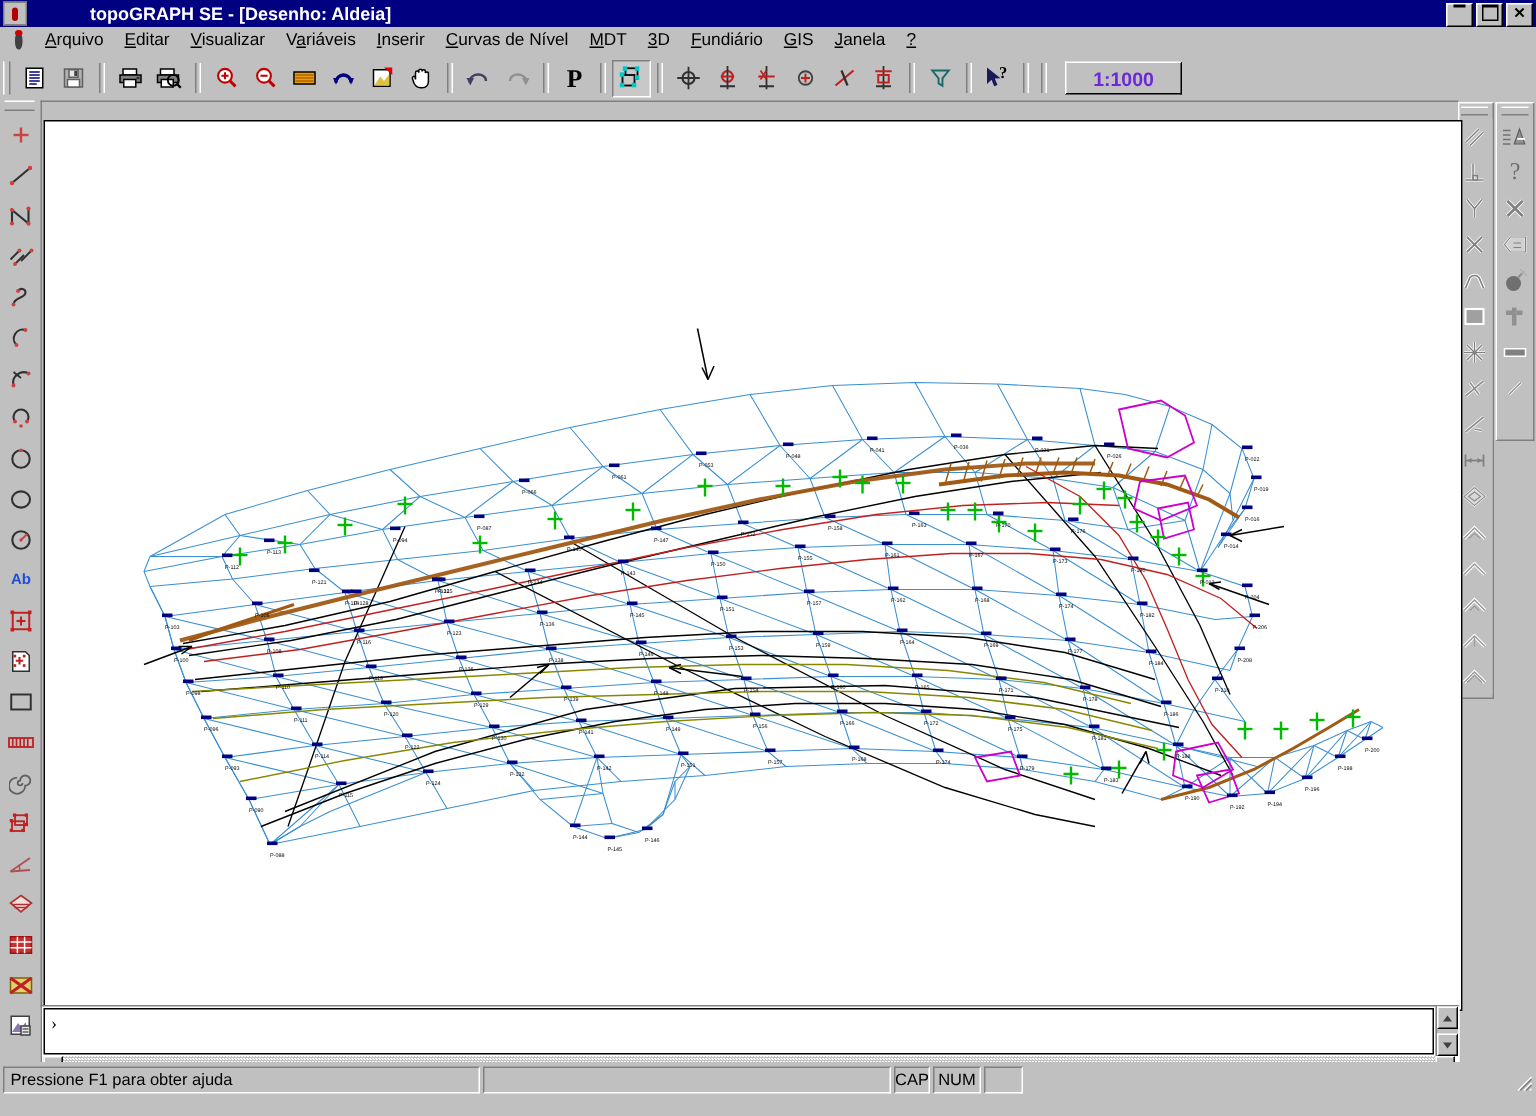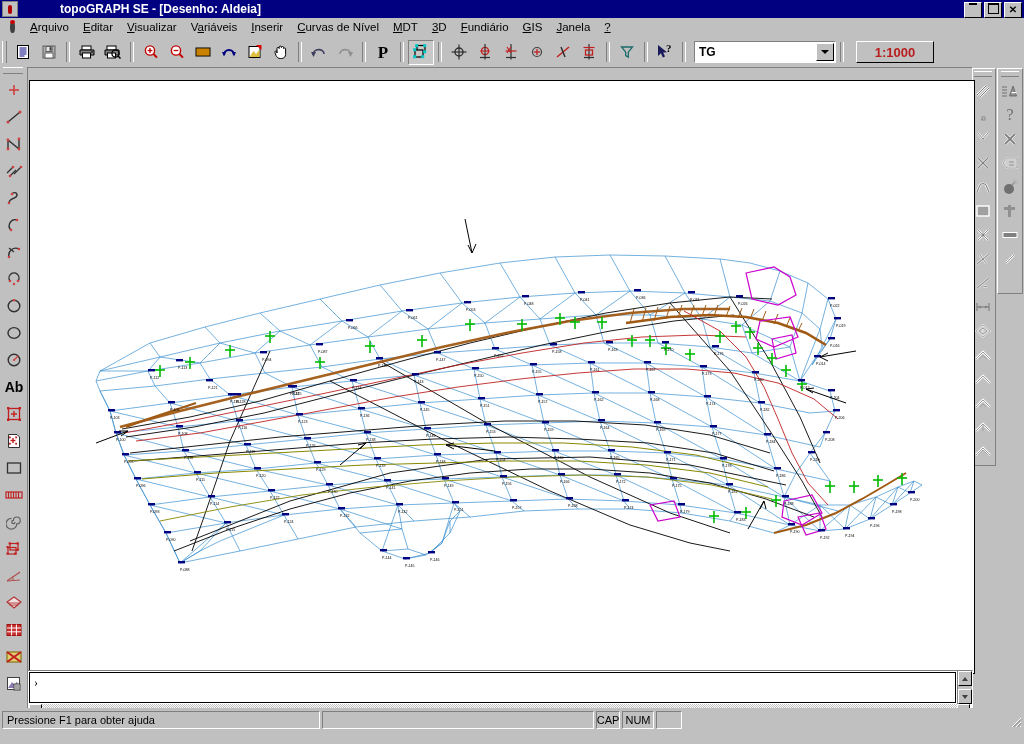--- a/index.html
+++ b/index.html
@@ -99,21 +99,21 @@
   }
   .tb-combo .arrow i{
     width:0;height:0;border-left:4px solid transparent;border-right:4px solid transparent;
     border-top:4px solid #000;display:block;
   }
   .tb-scale{
     width:76px;height:20px;margin-left:8px;background:#c0c0c0;
     border-top:1px solid #ffffff;border-left:1px solid #ffffff;
     border-right:1px solid #000;border-bottom:1px solid #000;
     display:flex;align-items:center;justify-content:center;
-    font-weight:bold;font-size:13px;color:#b91c1c;
+    font-weight:bold;font-size:13px;color:#6d28d9;
   }
 
   
   .left-panel{
     position:absolute;left:0;top:66px;width:26px;height:652px;background:#c0c0c0;
     border-right:1px solid #808080;
   }
   .lp-grip{height:5px;margin:1px 3px 2px 3px;
     border-top:1px solid #ffffff;border-bottom:1px solid #808080;}
   .lp-btn{
@@ -499,26 +499,20 @@
       <span>
       <svg width="18" height="16" viewBox="0 0 18 16">
         <polygon points="2,1 2,12 5,9.2 6.8,13.5 9,12.6 7.2,8.4 11,8.2" fill="#1a1a5a"></polygon>
         <text x="10" y="8" font-family="Liberation Serif, serif" font-size="11" font-weight="bold" fill="#000">?</text>
       </svg>
         </span>
     </div>
 
     <div class="tb-sep"></div>
 
-    <div class="tb-combo">
-      <span class="val">TG</span>
-      <span class="arrow">
-          <i></i>
-        </span>
-    </div>
 
     <div class="tb-sep"></div>
 
     <div class="tb-scale">1:1000</div>
   </div>
 
   <div class="left-panel">
     <div class="lp-grip"></div>
 
     <div class="lp-btn">
@@ -619,21 +613,21 @@
     <div class="lp-btn">
       <span>
       <svg width="16" height="16" viewBox="0 0 16 16">
         <circle cx="8" cy="8" r="5.8" fill="none" stroke="#303030" stroke-width="1.4"></circle>
         <line x1="8" y1="8" x2="12.2" y2="4" stroke="#d04040" stroke-width="1.3"></line>
         <circle cx="8" cy="8" r="1.1" fill="#d04040"></circle>
           </svg>
         </span>
     </div>
     <div class="lp-btn">
-      <span style="font-weight:bold;font-size:14px;line-height:14px;color:#000000;">Ab</span>
+      <span style="font-weight:bold;font-size:10px;line-height:14px;color:#1d4ed8;">Ab</span>
     </div>
     <div class="lp-btn">
       <span>
       <svg width="16" height="16" viewBox="0 0 16 16">
         <rect x="2.5" y="2.5" width="11" height="11" fill="none" stroke="#c02020" stroke-width="1.3"></rect>
         <g stroke="#c02020" stroke-width="1.4">
               <line x1="8" y1="5" x2="8" y2="11"></line>
               <line x1="5" y1="8" x2="11" y2="8"></line>
             </g>
         <g fill="#c02020">

